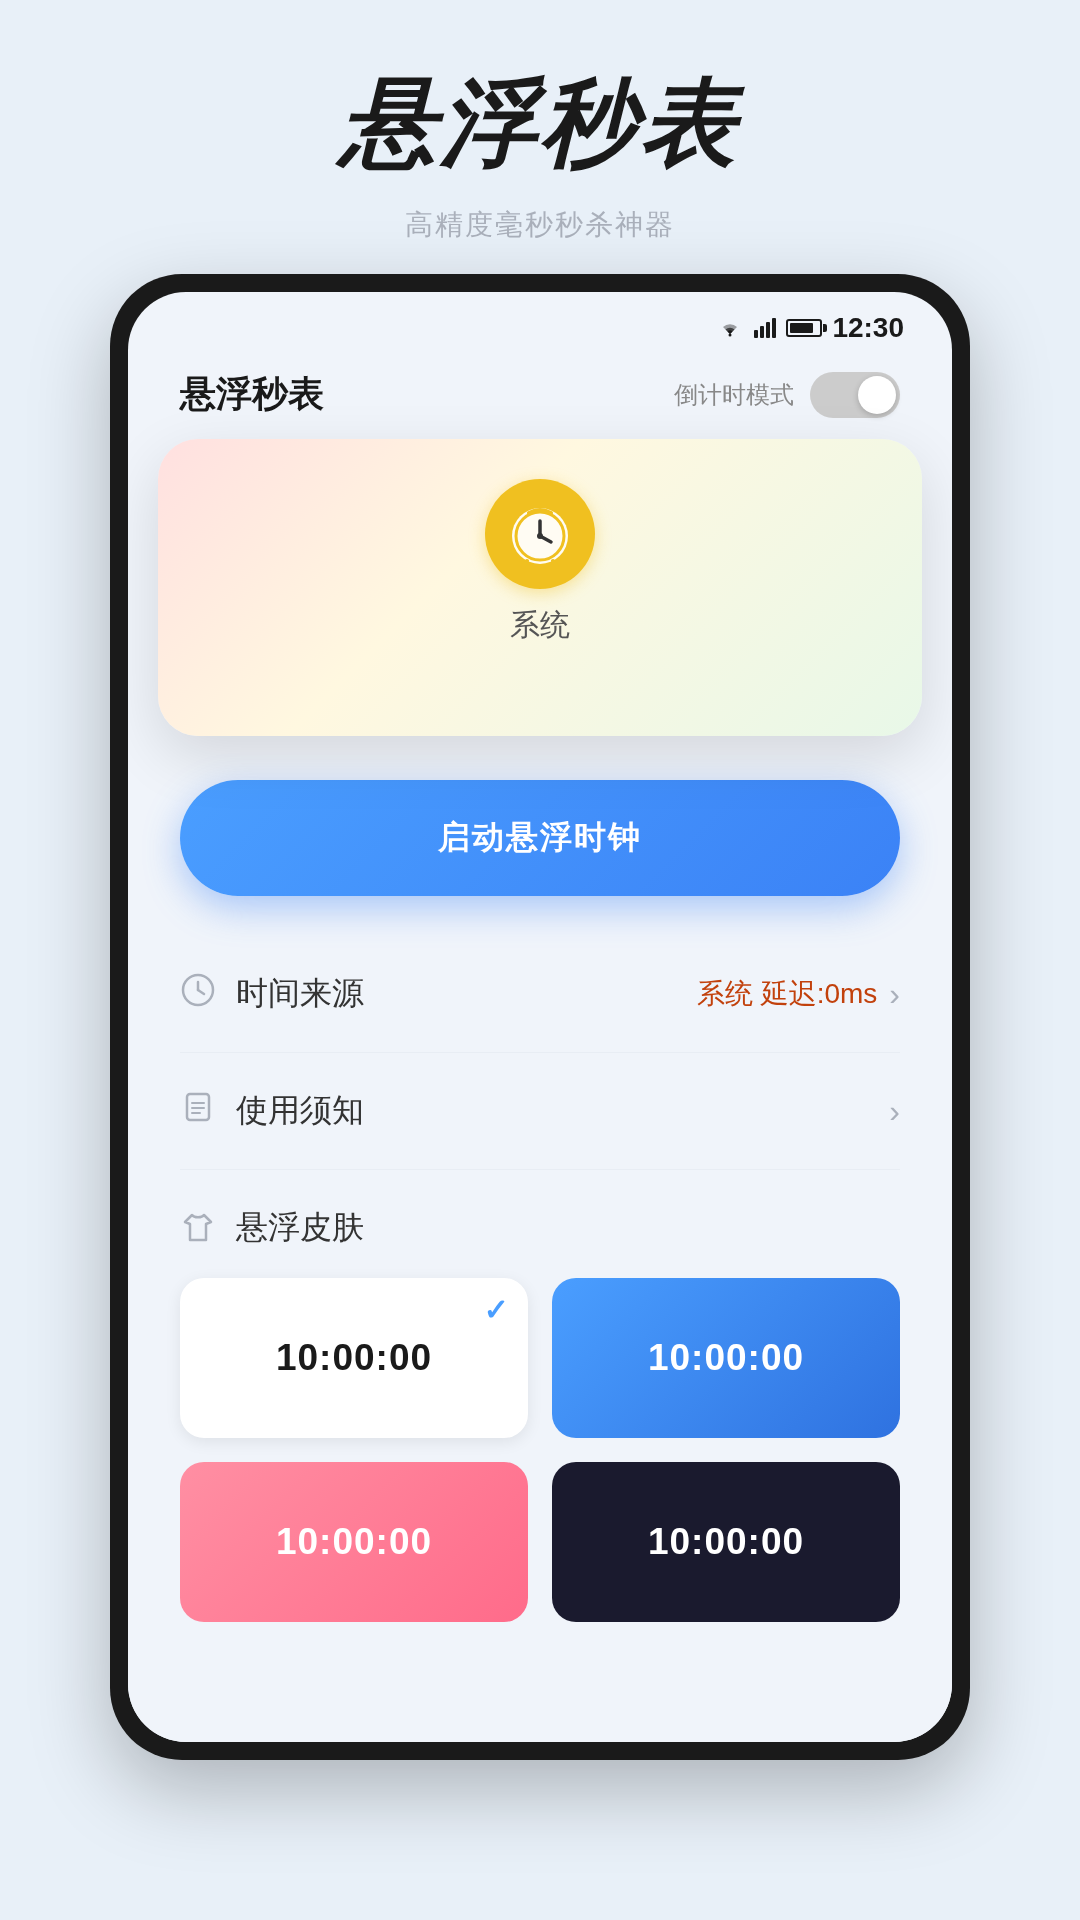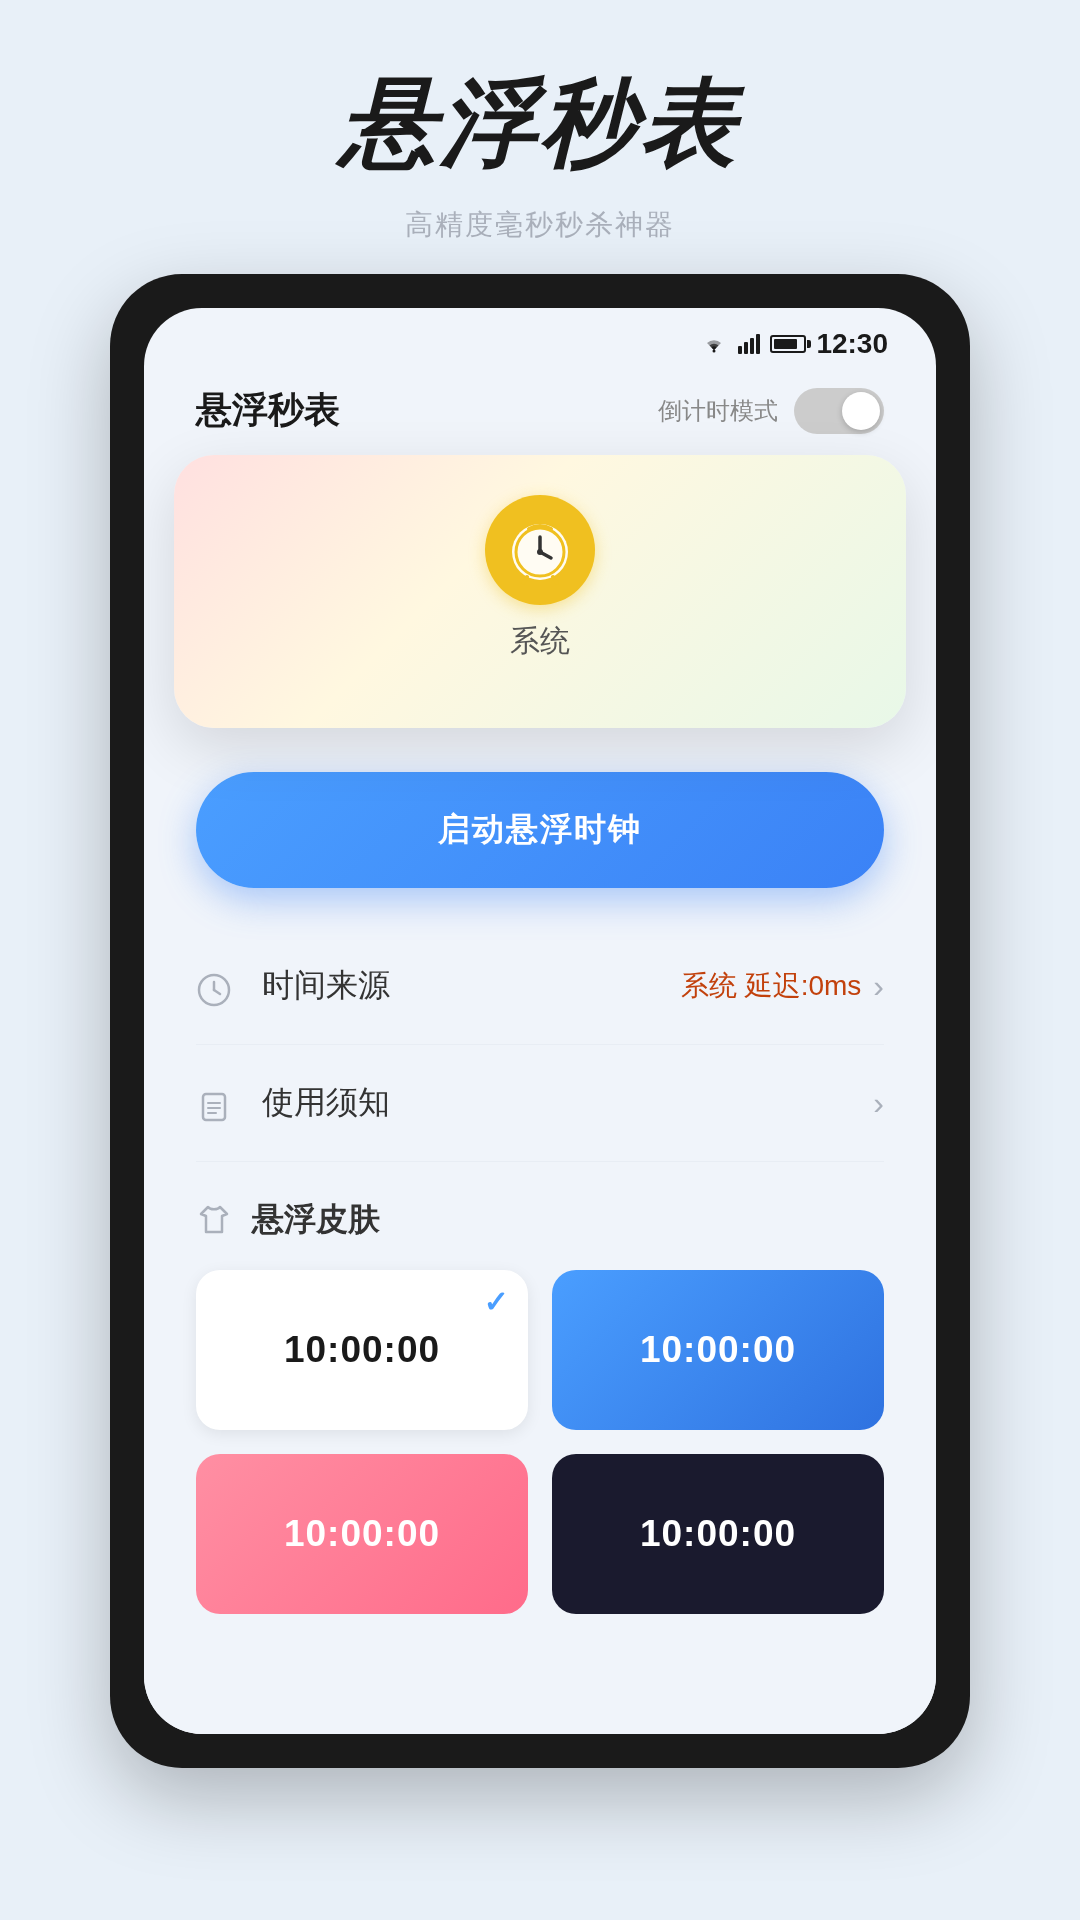--- a/index.html
+++ b/index.html
@@ -37,21 +37,21 @@
       margin-top: 16px;
       letter-spacing: 2px;
     }
 
     
     .phone-mockup {
       width: 860px;
       min-height: 1400px;
       background: #1a1a1a;
       border-radius: 72px;
-      padding: 34px;
+      padding: 18px;
       position: relative;
       box-shadow: 0 30px 80px rgba(0,0,0,0.25);
     }
 
     .phone-screen {
       width: 100%;
       min-height: 1360px;
       background: #f0f4fa;
       border-radius: 58px;
       overflow: hidden;
@@ -204,21 +204,21 @@
     }
 
     .clock-icon-svg {
       width: 70px;
       height: 70px;
     }
 
     .source-label {
       font-size: 30px;
       color: #555;
-      margin-bottom: 16px;
+      margin-bottom: 40px;
     }
 
     .main-time {
       font-size: 96px;
       font-weight: 800;
       color: #1a1a1a;
       letter-spacing: 2px;
       font-variant-numeric: tabular-nums;
     }
 
@@ -249,22 +249,22 @@
     .settings-item {
       display: flex;
       justify-content: space-between;
       align-items: center;
       padding: 36px 0;
       border-bottom: 1px solid #e8edf4;
     }
 
     .settings-item-left {
       display: flex;
-      align-items: flex-end;
-      gap: 30px;
+      align-items: flex-start;
+      gap: 20px;
     }
 
     .settings-item-icon {
       width: 36px;
       height: 36px;
       color: #aab0bb;
     }
 
     .settings-item-text {
       font-size: 32px;
@@ -290,21 +290,20 @@
     
     .skin-section {
       padding: 36px 52px 0;
     }
 
     .skin-title-row {
       display: flex;
       align-items: center;
       gap: 20px;
       margin-bottom: 28px;
-      font-weight: bold;
     }
 
     .skin-title-icon {
       width: 36px;
       height: 36px;
       color: #aab0bb;
     }
 
     .skin-title-text {
       font-size: 32px;

